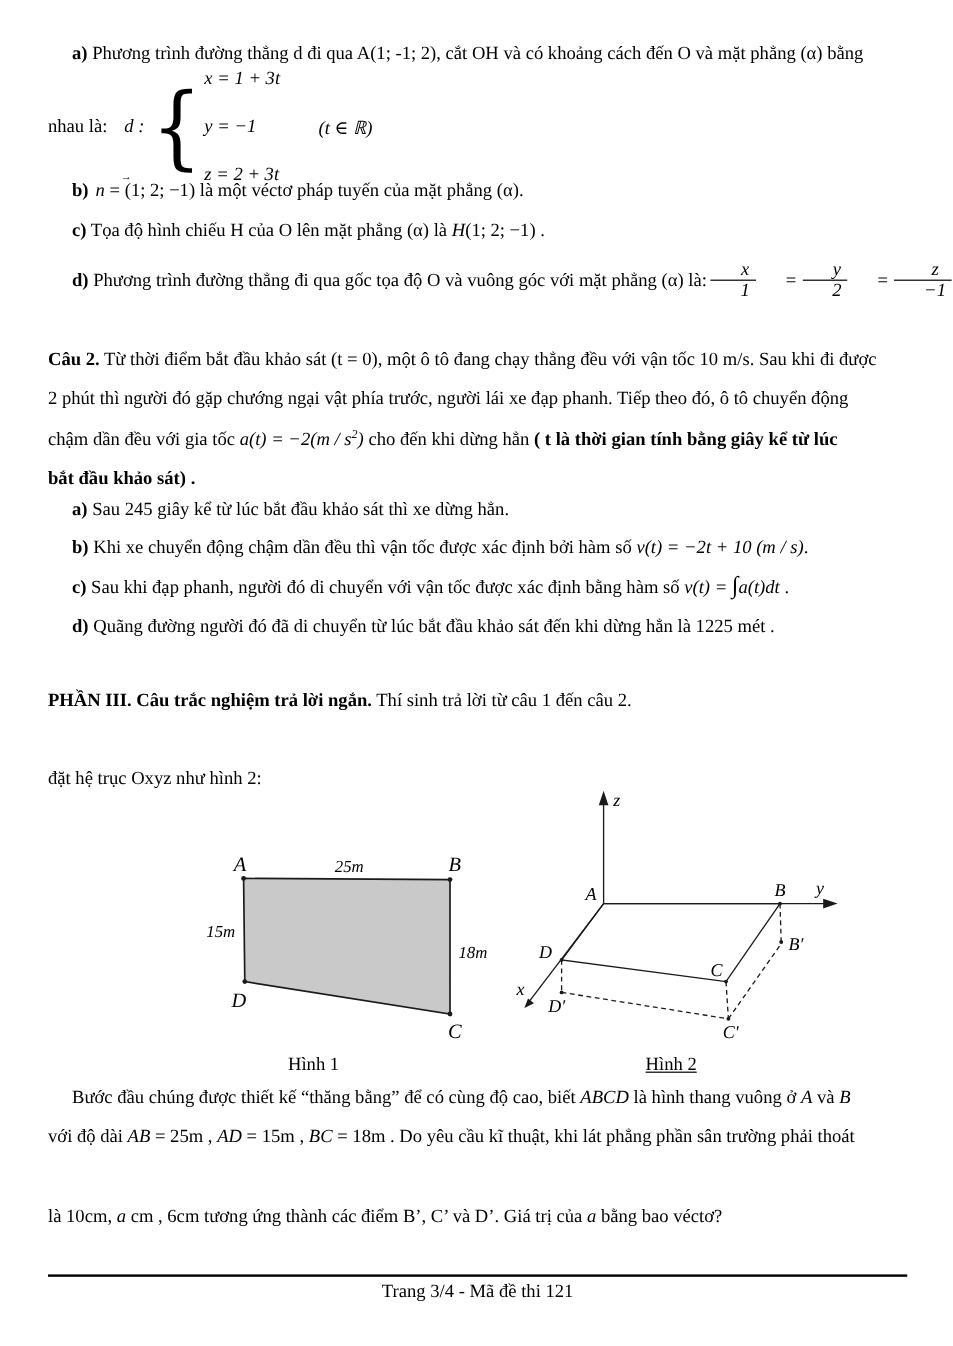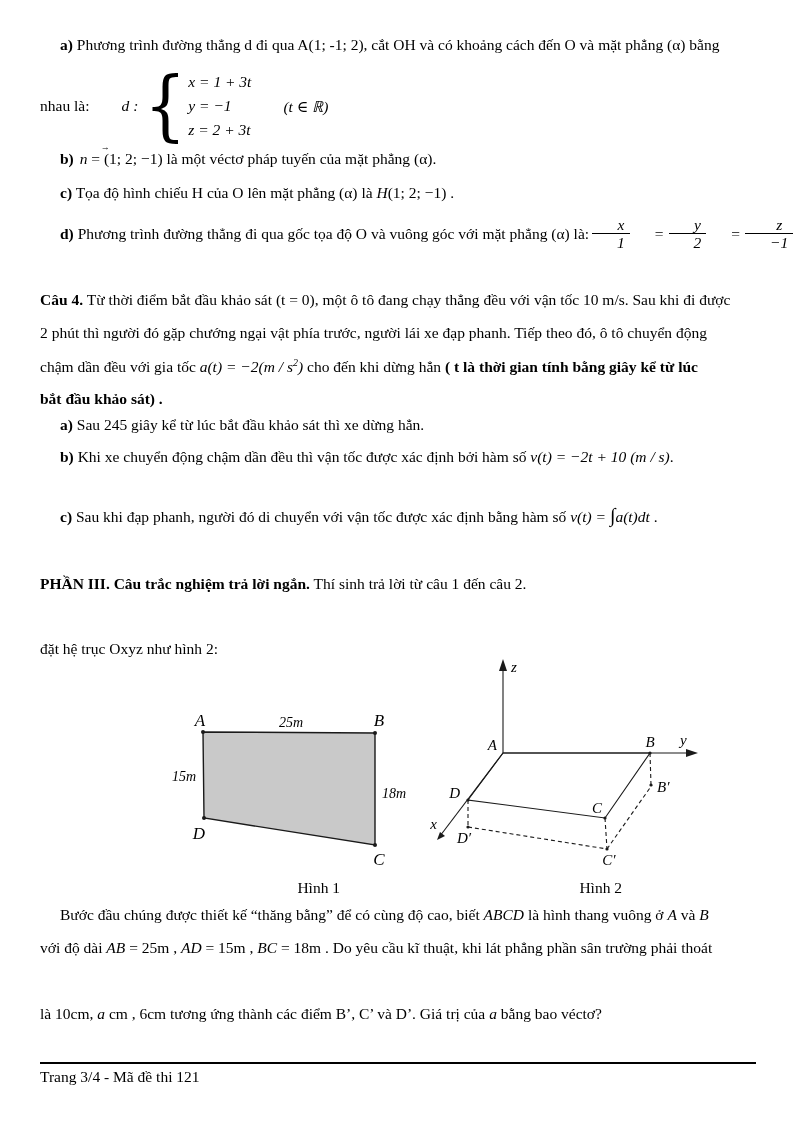--- a/index.html
+++ b/index.html
@@ -10,41 +10,41 @@
   }
   .line { position:absolute; left:40px; width:730px; white-space:nowrap; }
   .b   { font-weight:bold; }
   .i   { font-style:italic; }
   .sup { vertical-align:super; font-size:10px; font-style:italic; }
   .int { font-size:20px; line-height:0; }
   .indent { text-indent:20px; }
 
   
   .system { position:absolute; left:40px; top:62px; height:88px; display:flex; align-items:center; }
-  .sys-prefix { margin-right:32px; }
+  .sys-prefix { margin-right:14px; }
   .sys-d { margin-right:6px; }
   .brace { font-size:66px; font-weight:normal; transform:scaleY(1.15); display:inline-block; line-height:0; margin-right:2px; font-family:"DejaVu Serif",serif; }
-  .eqcol { display:flex; flex-direction:column; gap:6px; font-style:italic; }
+  .eqcol { display:flex; flex-direction:column; gap:22px; font-style:italic; }
   .domain { margin-left:32px; }
 
   
   .vec { position:relative; font-style:italic; margin-left:2px; }
   .vec .arrow { position:absolute; top:-8px; left:1px; font-size:9px; font-style:normal; }
 
   
   .dline { position:absolute; left:40px; top:216px; display:flex; align-items:center; white-space:nowrap; }
   .frac { display:inline-block; text-align:center; vertical-align:middle; font-style:italic; margin:0 3px; }
   .frac .num { display:block; line-height:17px; padding:0 5px; }
   .frac .den { display:block; line-height:17px; padding:0 5px; border-top:1px solid #000; }
   .eqsign { margin:0 2px; }
 
-  .caption { position:absolute; width:100px; text-align:right; }
+  .caption { position:absolute; width:100px; text-align:left; }
 
   .footer-rule { position:absolute; left:40px; top:1062px; width:716px; border-top:2px solid #000; }
-  .footer-text { position:absolute; left:40px; top:1068px; width:716px; text-align:left; }
+  .footer-text { position:absolute; left:40px; top:1068px; width:716px; text-align:center; }
 
   svg text { font-family:"Liberation Serif","DejaVu Serif",serif; }
   .vlabel { font-size:17px; font-style:italic; }
   .dlabel { font-size:14px; font-style:italic; }
 </style>
 </head>
 <body>
 
 <div class="page">
 
@@ -84,28 +84,29 @@
       <span class="num">y</span>
       <span class="den">2</span>
     </span>
     <span class="eqsign">=</span>
     <span class="frac">
       <span class="num">z</span>
       <span class="den">−1</span>
     </span>
   </div>
 
-  <div class="line" style="top:291px"><span class="b">Câu 4.</span><span> Từ thời điểm bắt đầu khảo sát (t = 0), một ô tô đang chạy thẳng đều với vận tốc 10 m/s. Sau khi đi được</span></div>
+  <div class="line" style="top:291px"><span class="b">Câu 2.</span><span> Từ thời điểm bắt đầu khảo sát (t = 0), một ô tô đang chạy thẳng đều với vận tốc 10 m/s. Sau khi đi được</span></div>
   <div class="line" style="top:324px"><span>2 phút thì người đó gặp chướng ngại vật phía trước, người lái xe đạp phanh. Tiếp theo đó, ô tô chuyển động</span></div>
   <div class="line" style="top:357px"><span>chậm dần đều với gia tốc  </span><span class="i">a(t) = −2(m / s</span><span class="sup">2</span><span class="i">)</span><span>  cho đến khi dừng hẳn </span><span class="b">( t là thời gian tính bằng giây kể từ lúc</span></div>
   <div class="line" style="top:390px"><span class="b">bắt đầu khảo sát) .</span></div>
 
   <div class="line indent" style="top:416px"><span class="b">a)</span><span> Sau 245 giây kể từ lúc bắt đầu khảo sát thì xe dừng hẳn.</span></div>
   <div class="line indent" style="top:448px"><span class="b">b)</span><span> Khi xe chuyển động chậm dần đều thì vận tốc được xác định bởi hàm số  </span><span class="i">v(t) = −2t + 10 (m / s)</span><span>.</span></div>
-  <div class="line indent" style="top:508px"><span class="b">c)</span><span> Sau khi đạp phanh, người đó di chuyển với vận tốc được xác định bằng hàm số  </span><span class="i">v(t) = </span><span class="int">∫</span><span class="i">a(t)dt</span><span> .</span></div>
+  <div class="line indent" style="top:481px"><span class="b">c)</span><span> Sau khi đạp phanh, người đó di chuyển với vận tốc được xác định bằng hàm số  </span><span class="i">v(t) = </span><span class="int">∫</span><span class="i">a(t)dt</span><span> .</span></div>
+  <div class="line indent" style="top:514px"><span class="b">d)</span><span> Quãng đường người đó đã di chuyển từ lúc bắt đầu khảo sát đến khi dừng hẳn là 1225 mét .</span></div>
 
   <div class="line" style="top:575px"><span class="b">PHẦN III. Câu trắc nghiệm trả lời ngắn.</span><span> Thí sinh trả lời từ câu 1 đến câu 2.</span></div>
   <div class="line" style="top:640px"><span>đặt hệ trục Oxyz như hình 2:</span></div>
 
   <svg style="position:absolute; left:150px; top:655px;" width="580" height="218" viewBox="0 0 580 218">
 
     <g>
       <polygon points="53,77 225,78 225,190 54,163" fill="#c9c9c9" stroke="#1a1a1a" stroke-width="1.4"></polygon>
       <circle cx="53" cy="77" r="2" fill="#1a1a1a"></circle>
       <circle cx="225" cy="78" r="2" fill="#1a1a1a"></circle>
@@ -154,21 +155,21 @@
       <text x="500" y="92" text-anchor="middle" class="vlabel" style="font-size:15px">B</text>
       <text x="447" y="158" text-anchor="middle" class="vlabel" style="font-size:15px">C</text>
       <text x="310" y="143" text-anchor="end" class="vlabel" style="font-size:15px">D</text>
       <text x="507" y="137" text-anchor="start" class="vlabel" style="font-size:15px">B′</text>
       <text x="459" y="210" text-anchor="middle" class="vlabel" style="font-size:15px">C′</text>
       <text x="314" y="188" text-anchor="middle" class="vlabel" style="font-size:15px">D′</text>
     </g>
   </svg>
 
   <div class="caption" style="left:240px; top:879px;">Hình 1</div>
-  <div class="caption" style="left:522px; top:879px;">Hình 2</div>
+  <div class="caption" style="left:538px; top:879px;text-decoration:underline;">Hình 2</div>
 
   <div class="line indent" style="top:906px"><span>Bước đầu chúng được thiết kế “thăng bằng” để có cùng độ cao, biết  </span><span class="i">ABCD</span><span>  là hình thang vuông ở  </span><span class="i">A</span><span>  và  </span><span class="i">B</span></div>
   <div class="line" style="top:939px"><span>với độ dài  </span><span class="i">AB</span><span> = 25m ,  </span><span class="i">AD</span><span> = 15m ,  </span><span class="i">BC</span><span> = 18m . Do yêu cầu kĩ thuật, khi lát phẳng phần sân trường phải thoát</span></div>
   <div class="line" style="top:1005px"><span>là 10cm,  </span><span class="i">a</span><span> cm ,  6cm tương ứng thành các điểm B’, C’ và D’. Giá trị của  </span><span class="i">a</span><span>  bằng bao véctơ?</span></div>
 
   <div class="footer-rule"></div>
   <div class="footer-text">Trang 3/4 - Mã đề thi 121</div>
 
 </div>
 

